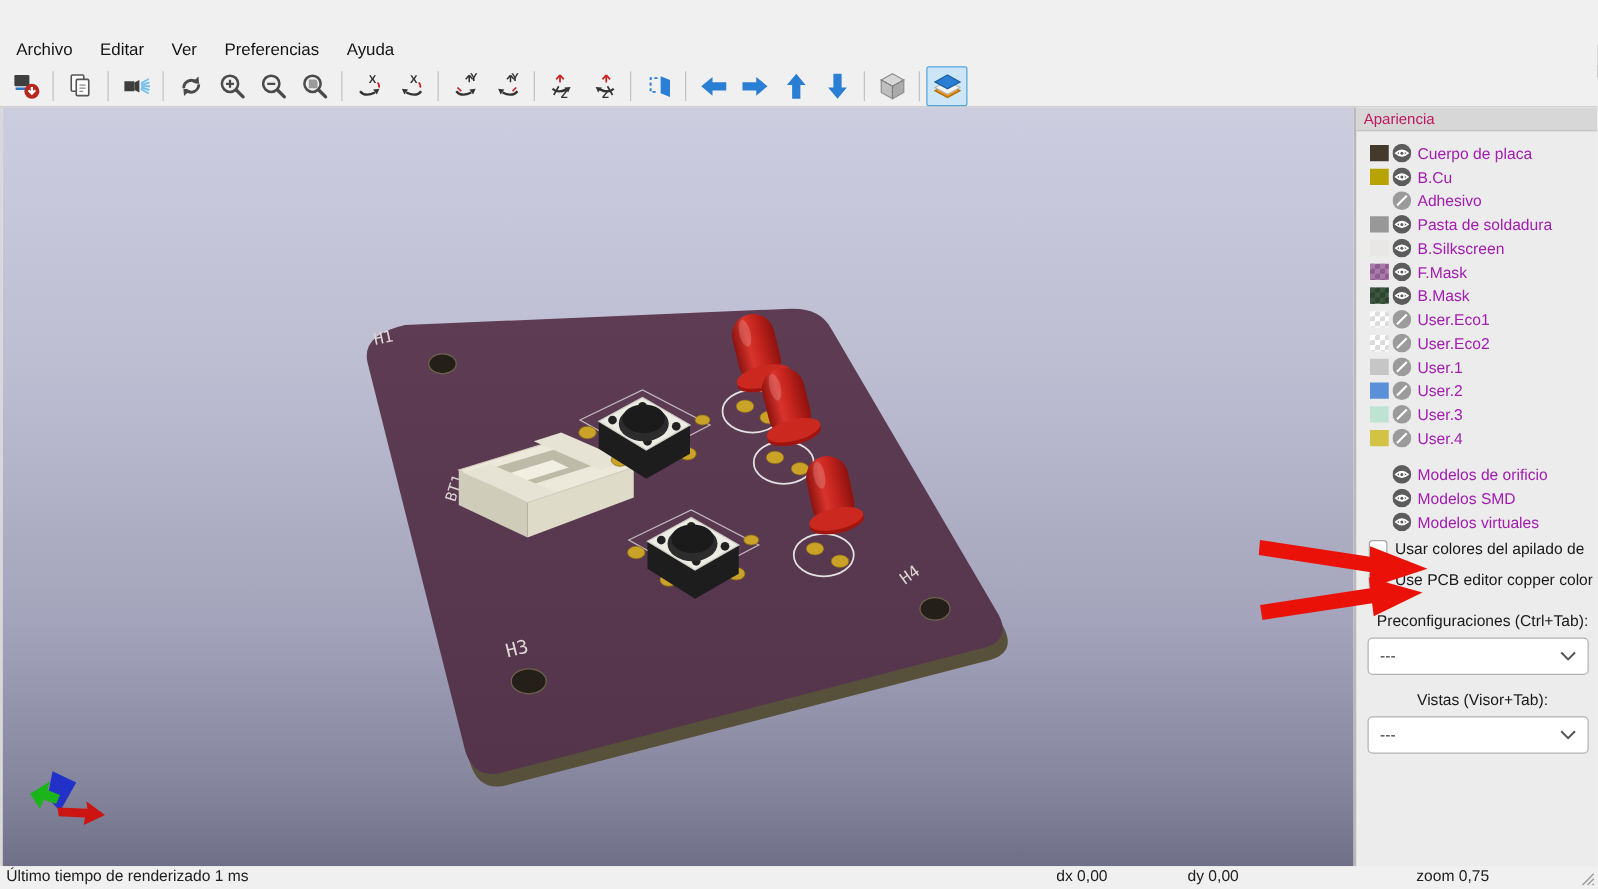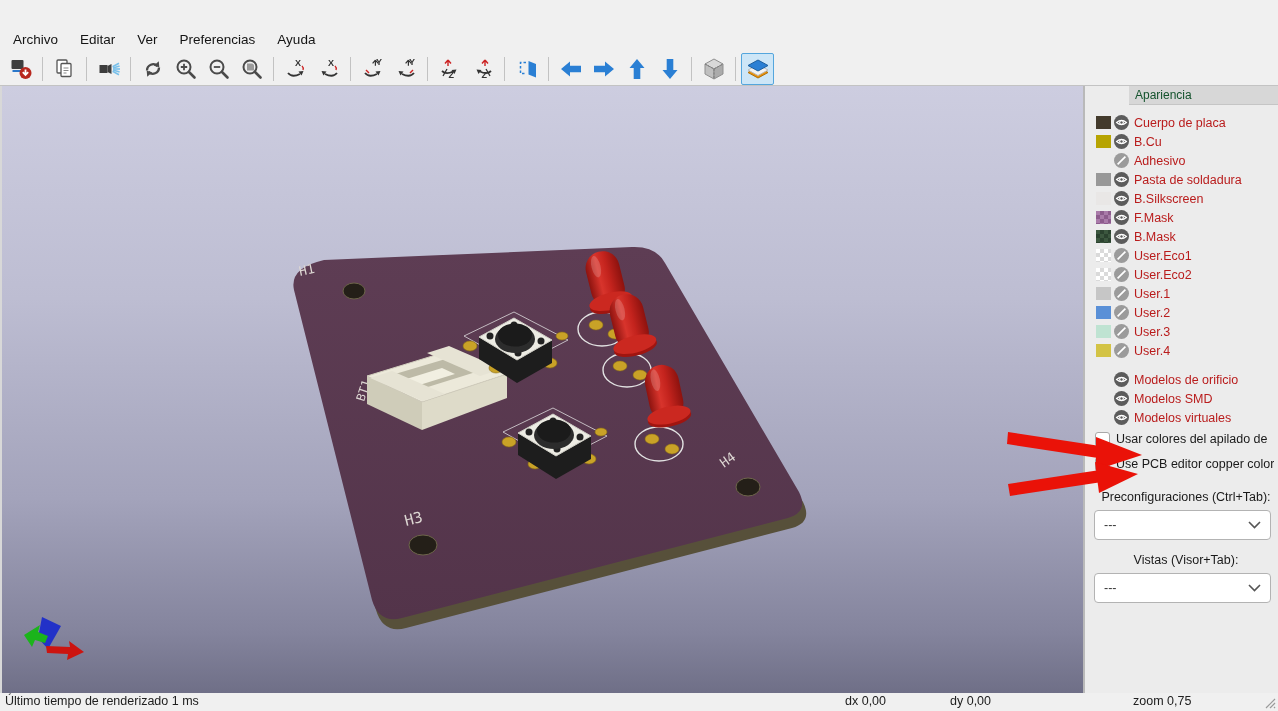--- a/index.html
+++ b/index.html
@@ -27,27 +27,27 @@
   .tsep{width:1px;height:24px;background:#c2c2c2;margin:0 5px;}
   
   .viewport{position:absolute;left:0;top:86px;width:1083px;height:607px;
     border-left:2px solid #d8d8d8;box-sizing:border-box;
     background:linear-gradient(180deg,#cdcde0 0%,#bdbdd2 35%,#a3a3bb 68%,#84849d 90%,#6f6f87 100%);}
   .viewport svg{position:absolute;left:0;top:0;}
   
   .sidepanel{position:absolute;left:1083px;top:86px;width:195px;height:607px;background:#ececec;
     border-left:2px solid #b9b9b9;box-sizing:border-box;overflow:hidden;}
   .panel-header{height:18px;background:#d7d7d7;border-bottom:1px solid #c5c5c5;
-    font-size:12px;color:#14532d;display:flex;align-items:center;padding-left:6px;margin-left:44px;}
+    font-size:12px;color:#be185d;display:flex;align-items:center;padding-left:6px;}
   .layer-list{margin-top:8px;}
   .layer-row{display:flex;align-items:center;height:19px;padding-left:11px;}
   .swatch{width:15px;height:13px;flex:0 0 15px;margin-right:3px;}
   .swatch.hidden{visibility:hidden;}
   .eye{width:15px;height:15px;flex:0 0 15px;margin-right:5px;display:flex;}
-  .row-label{font-size:12.5px;color:#b91c1c;white-space:nowrap;}
+  .row-label{font-size:12.5px;color:#a21caf;white-space:nowrap;}
   .model-list{margin-top:10px;}
   .model-row{display:flex;align-items:center;height:19px;padding-left:29px;}
   .cb-row{display:flex;align-items:flex-start;gap:6px;padding:5px 2px 5px 10px;}
   .cb{width:15px;height:15px;flex:0 0 15px;background:#fff;border:1px solid #a8a8a8;border-radius:3px;box-sizing:border-box;}
   .cb-label{font-size:12.5px;line-height:15px;white-space:nowrap;overflow:hidden;}
   .combo-label{font-size:12.5px;margin:13px 0 6px 9px;text-align:center;}
   .combo{height:28px;margin:0 7px 0 9px;background:#fff;border:1px solid #b3b3b3;border-radius:4px;
     display:flex;align-items:center;justify-content:space-between;padding:0 9px;font-size:12.5px;color:#333;}
   
   .statusbar{position:absolute;left:0;top:693px;width:100%;height:18px;background:#f0f0f0;font-size:12.5px;color:#202020;}

